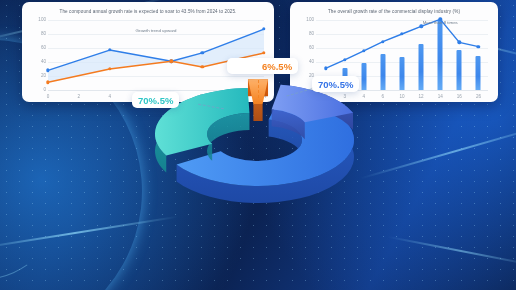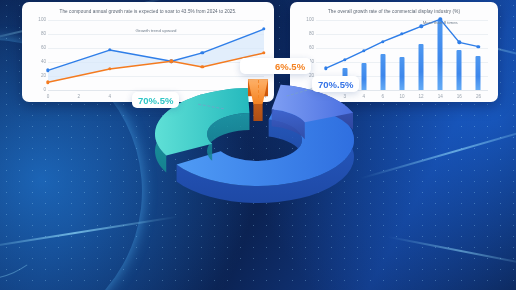--- a/index.html
+++ b/index.html
@@ -244,18 +244,18 @@
           </g>
           <g transform="translate(0,-9)">
             <path d="M117.40074761622326,51.115040197266254 A44,21 0 0 1 126.59925238377676,51.11504019726626 L126.59925238377676,68.11504019726627 A44,21 0 0 0 117.40074761622326,68.11504019726625 Z" fill="url(#gOrgSide)" opacity=".85"></path>
             <path d="M111.96526752630528,26.251992813059424 A96,46 0 0 1 132.03473247369473,26.25199281305943 L132.03473247369473,43.25199281305943 A96,46 0 0 0 111.96526752630528,43.251992813059424 Z" fill="url(#gOrgSide)"></path>
             <path d="M111.96526752630528,26.251992813059424 A96,46 0 0 1 132.03473247369473,26.25199281305943 L126.59925238377676,51.11504019726626 A44,21 0 0 0 117.40074761622326,51.115040197266254 Z" fill="url(#gOrgTop)"></path>
           </g>
         </svg>
         <div class="leader" style="left: 62px; top: 44px; width: 26px; transform: rotate(10deg);"></div>
         <div class="lbl teal" style="left: -4px; top: 30px;">70%.5%</div>
         <div class="leader v" style="left: 122px; top: 18px; height: 18px;"></div>
-        <div class="lbl orange" style="left: 104px; top: -4px; padding-left: 35px;">6%.5%</div>
+        <div class="lbl orange" style="left: 91px; top: -4px; padding-left: 35px;">6%.5%</div>
         <div class="leader" style="left: 150px; top: 30px; width: 26px; transform: rotate(-16deg);"></div>
         <div class="lbl blue" style="left: 176px; top: 14px;">70%.5%</div>
       </div>
   </div>
 </div>
 
 </body></html>

